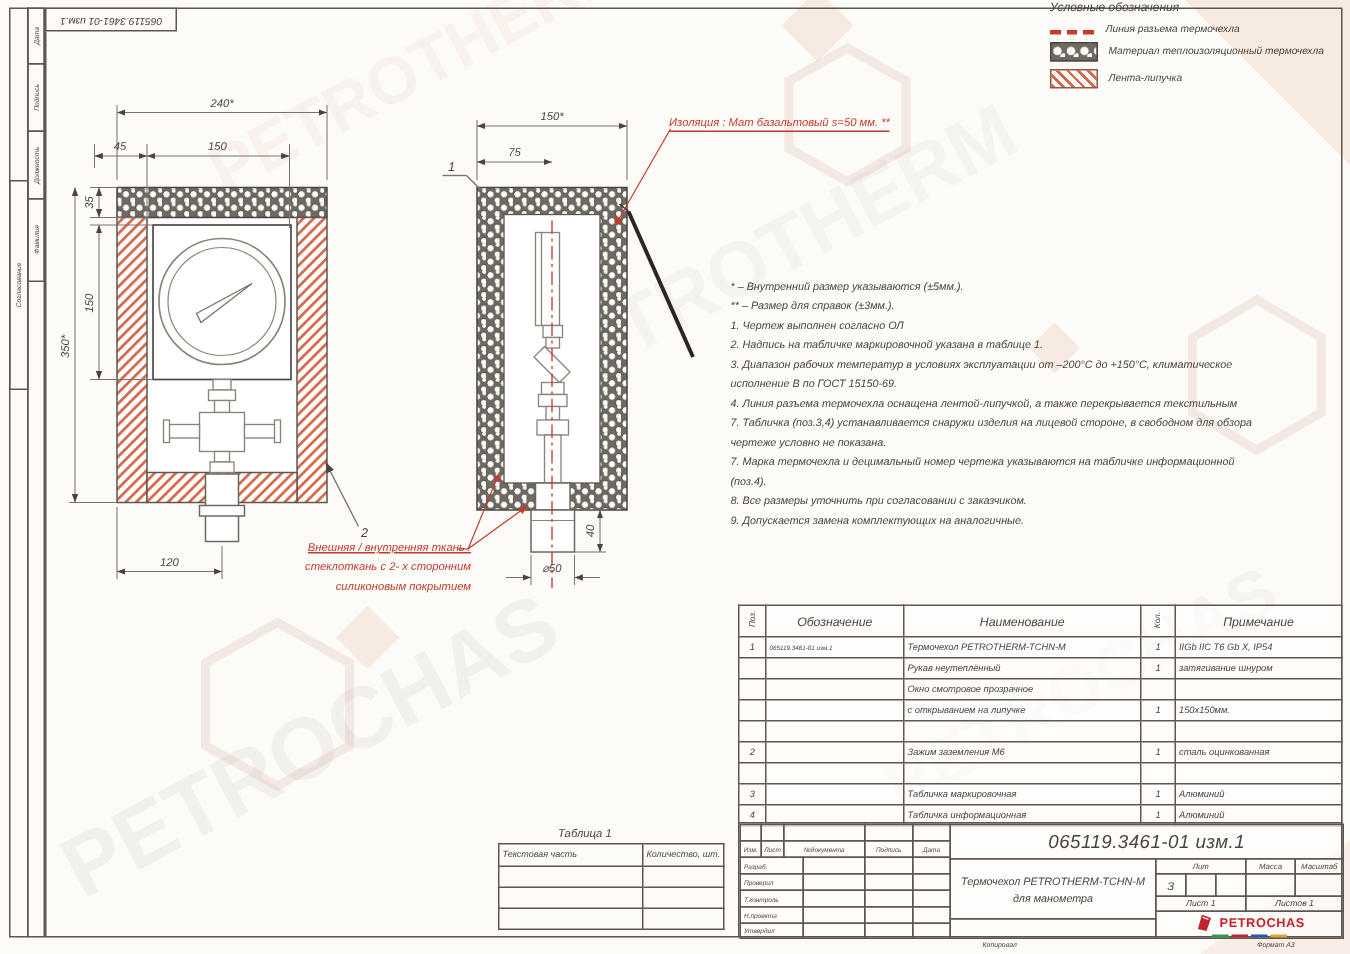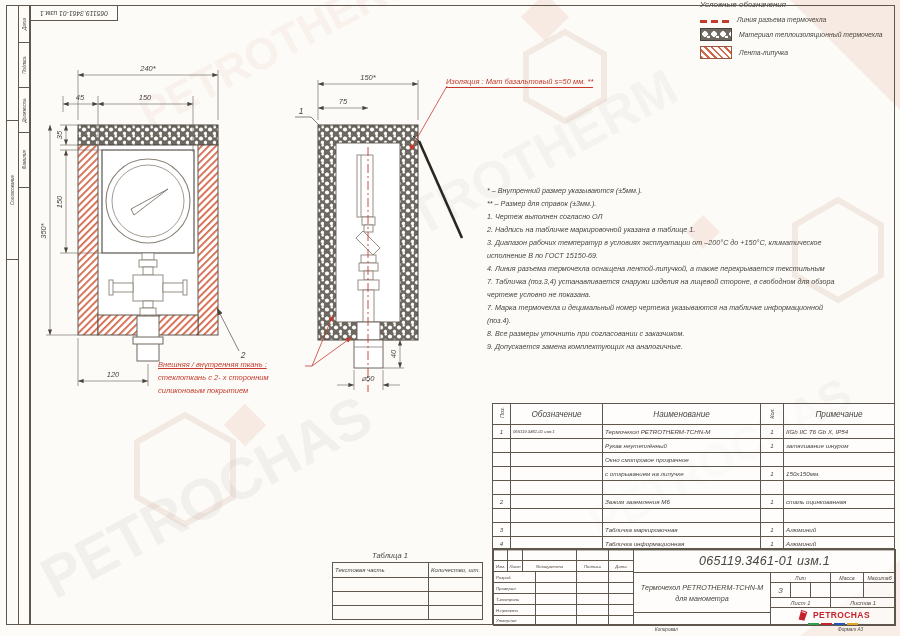--- a/index.html
+++ b/index.html
@@ -251,21 +251,21 @@
     <span class="it nb" style="font-size:6.8px;">Материал теплоизоляционный термочехла</span>
   </div>
   <div style="display:flex;gap:7px;margin-top:5px;align-items:center;">
     <span class="sw-hatch"></span>
     <span class="it nb" style="font-size:6.8px;">Лента-липучка</span>
   </div>
 </div>
 
 <div class="abs it nb red" style="left:446px;top:77px;font-size:7.5px;border-bottom:1px solid #c43b2d;padding-bottom:1px;z-index:3;">Изоляция : Мат базальтовый  s=50 мм. **</div>
 
-<div class="abs it red" style="left:158px;top:358px;width:156px;text-align:left;font-size:7.5px;line-height:13px;z-index:3;">
+<div class="abs it red" style="left:158px;top:358px;width:156px;text-align:right;font-size:7.5px;line-height:13px;z-index:3;">
   <div class="nb" style="text-decoration:underline;">Внешняя / внутренняя ткань :</div>
   <div class="nb">стеклоткань с  2- х сторонним</div>
   <div class="nb">силиконовым покрытием</div>
 </div>
 
 <div class="abs" style="left:487px;top:184px;z-index:3;">
   <div class="note-line">*  – Внутренний размер указываются (±5мм.).</div>
   <div class="note-line">** – Размер для справок (±3мм.).</div>
   <div class="note-line">1. Чертеж выполнен согласно ОЛ</div>
   <div class="note-line">2. Надпись на табличке маркировочной указана в таблице 1.</div>

